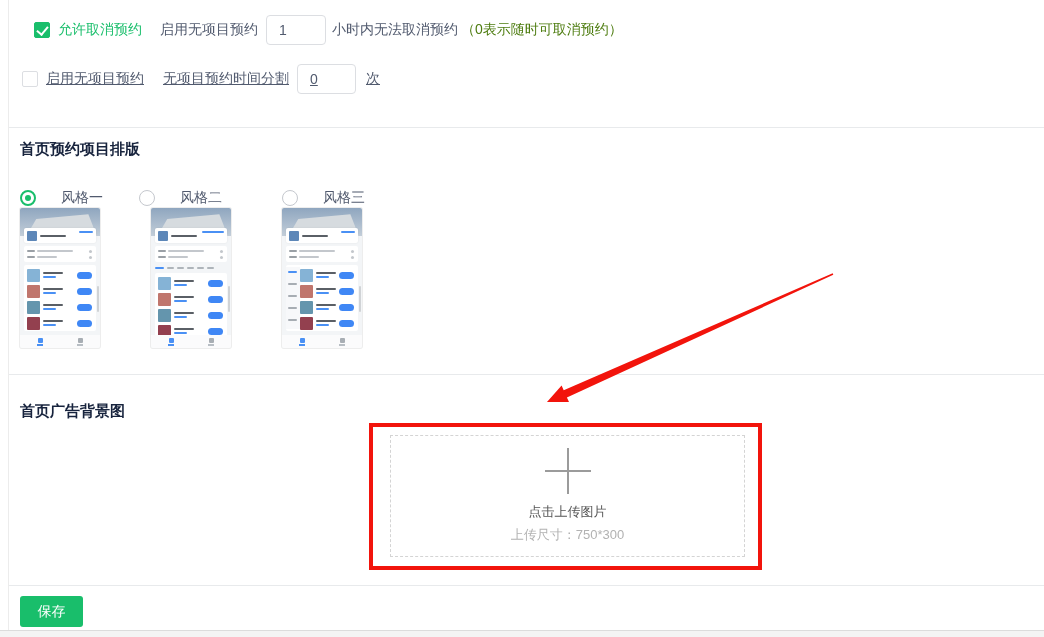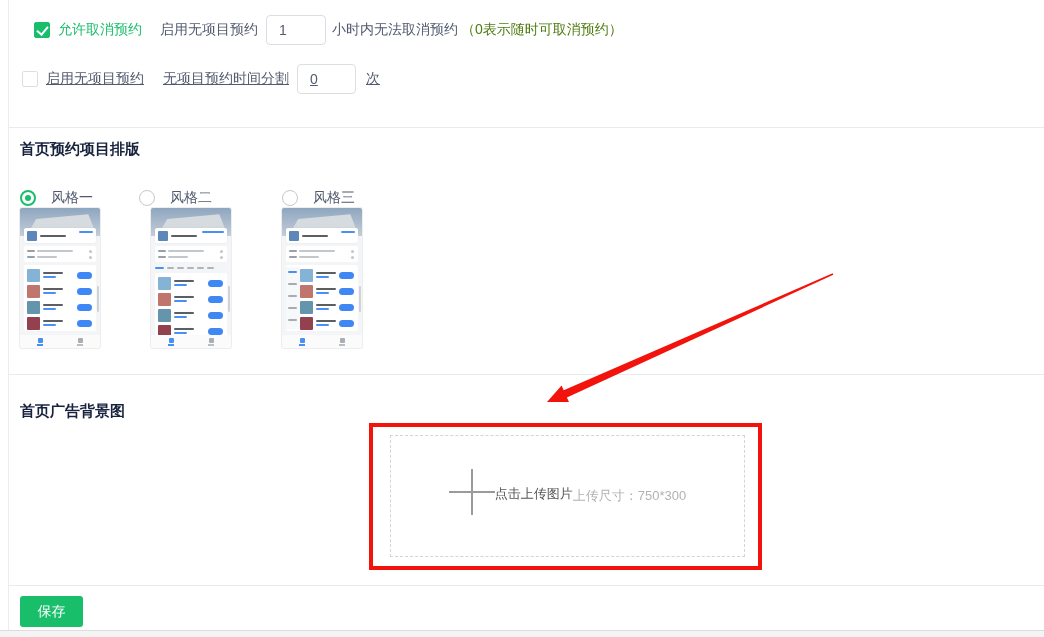--- a/index.html
+++ b/index.html
@@ -30,21 +30,21 @@
       color:#515a6e; outline:none; background:#fff; font-family:inherit; }
   .w60 { width:60px; margin-right:6px; } .w59 { width:59px; }
 
   .select { position:relative; width:189px; height:34px; border:1px solid #dcdee2; border-radius:4px;
       background:#fff; display:flex; align-items:center; padding-left:11px; cursor:pointer; }
   .select .caret { position:absolute; right:10px; top:50%; transform:translateY(-50%);
       width:0; height:0; border-left:5px solid transparent; border-right:5px solid transparent; border-top:6px solid #b7bcc4; }
 
   .section-title { position:absolute; left:20px; font-size:15px; font-weight:bold; color:#17233d; }
 
-  .radio-opt { position:absolute; top:189px; display:flex; align-items:center; gap:15px; font-size:14px; color:#515a6e; cursor:pointer; }
+  .radio-opt { position:absolute; top:189px; display:flex; align-items:center; gap:25px; font-size:14px; color:#515a6e; cursor:pointer; }
   .radio { width:16px; height:16px; border-radius:50%; background:#fff; position:relative; flex:none; }
   .radio.sel { border:2px solid #19be6b; }
   .radio.sel::after { content:""; position:absolute; left:50%; top:50%; transform:translate(-50%,-50%);
       width:6px; height:6px; border-radius:50%; background:#19be6b; }
   .radio.unsel { border:1px solid #c5c8ce; }
 
   
   .phone { position:absolute; top:208px; width:80px; height:140px; background:#f3f5f7; border-radius:2px;
       box-shadow:0 0 0 1px #ededed; overflow:hidden; cursor:pointer; }
   .ph-photo { position:relative; height:28px; background:linear-gradient(#8fa6bf,#c3ced9); overflow:hidden; }
@@ -80,21 +80,21 @@
       display:flex; justify-content:space-around; align-items:center; }
   .ph-tabbar .tb { display:flex; flex-direction:column; align-items:center; gap:1px; }
   .ph-tabbar .ic { width:5px; height:5px; border-radius:1px; background:#a8aeb4; }
   .ph-tabbar .ic.on { background:#4a90f4; }
   .ph-tabbar .lb { width:6px; height:2px; background:#b8bec4; }
   .ph-tabbar .lb.on { background:#4a90f4; }
 
   
   .red-box { position:absolute; left:369px; top:423px; width:393px; height:147px; border:4px solid #f2140c; }
   .upload-box { position:absolute; left:390px; top:435px; width:355px; height:122px; background:#fff;
-      border:1px dashed #d4d4d4; display:flex; flex-direction:row; align-items:center; justify-content:center; cursor:pointer; }
+      border:1px dashed #d4d4d4; display:flex; flex-direction:column; align-items:center; justify-content:center; cursor:pointer; }
   .plus { position:relative; width:46px; height:46px; margin-bottom:9px; }
   .plus::before { content:""; position:absolute; left:0; top:22px; width:46px; height:2px; background:#9b9b9b; }
   .plus::after { content:""; position:absolute; left:22px; top:0; width:2px; height:46px; background:#9b9b9b; }
   .upload-text { font-size:13px; color:#555; margin-bottom:5px; }
   .upload-size { font-size:13px; color:#b2b2b2; }
 
   .arrow-svg { position:absolute; left:0; top:0; width:1044px; height:637px; pointer-events:none; }
 
   .save-btn { position:absolute; left:20px; top:596px; width:63px; height:31px; background:#19be6b; border:none;
       border-radius:3px; color:#fff; font-size:14px; font-family:inherit; cursor:pointer; }

